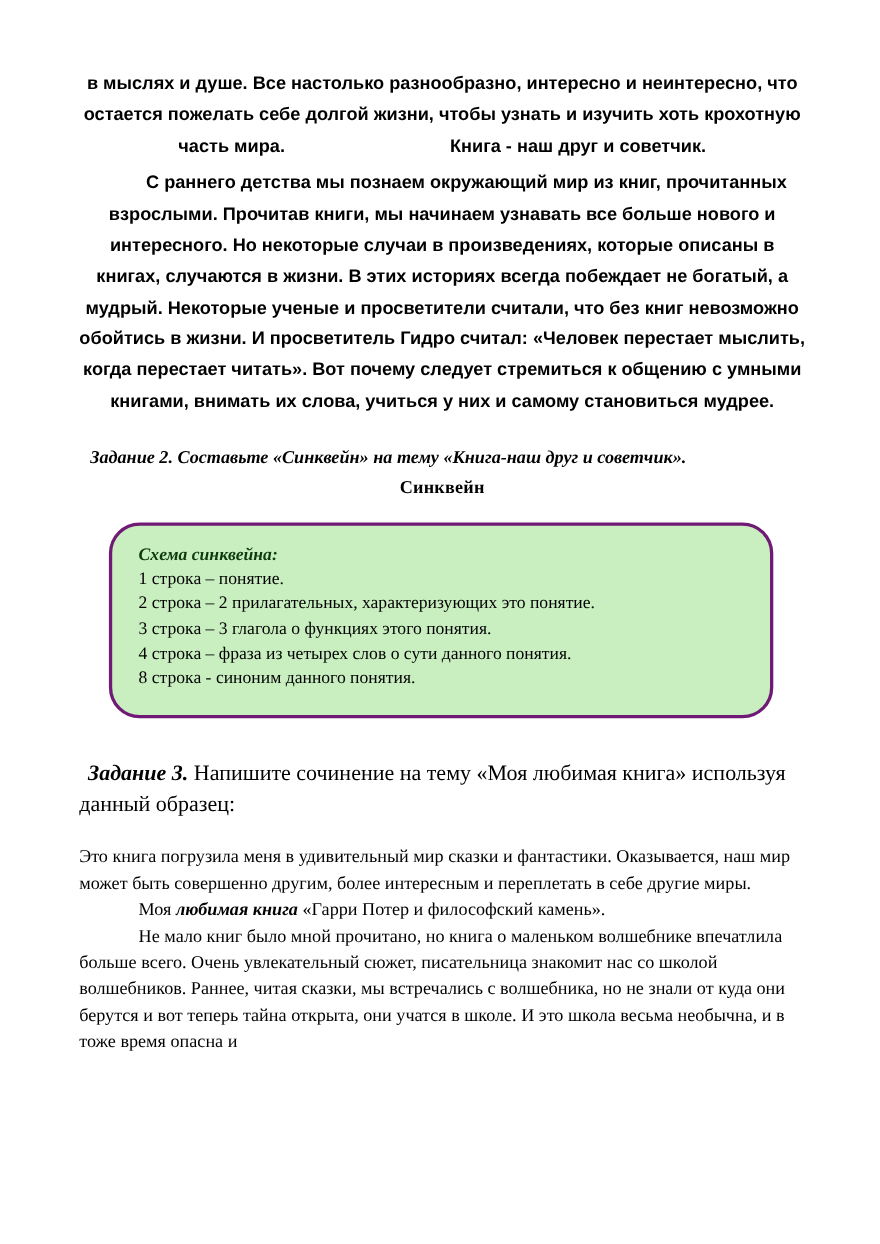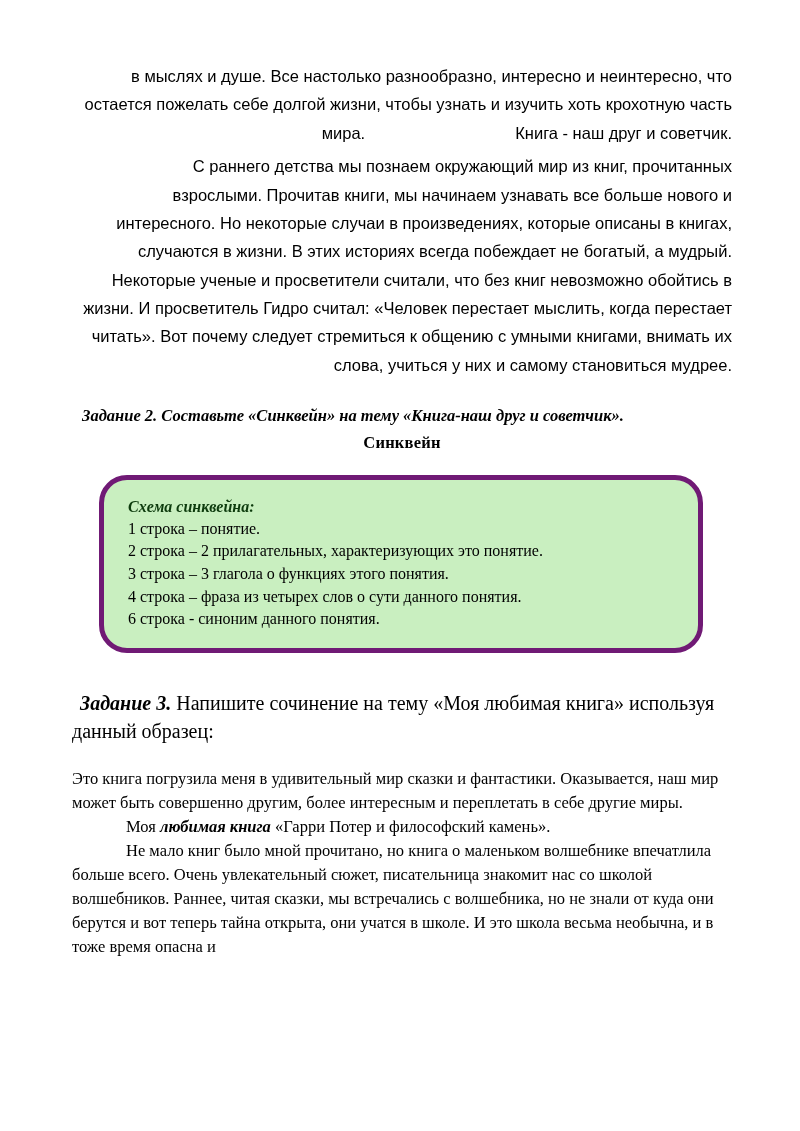--- a/index.html
+++ b/index.html
@@ -29,22 +29,23 @@
     top: 62px;
     width: 660px;
   }
 
   
   .para-sans {
     font-family: "Liberation Sans", sans-serif;
     font-size: 16.5px;
     line-height: 1.72;
     color: #000;
-    text-align: right;
+    text-align: center;
     margin: 0 0 0 0;
+    font-weight: bold;
   }
   .para-sans .indent {
     display: inline-block;
     width: 44px;
   }
   .gap-wide {
     display: inline-block;
     width: 150px;
   }
   .para-sans.second {
@@ -70,21 +71,21 @@
     letter-spacing: 0.2px;
   }
 
   
   .green-box {
     margin-top: 22px;
     margin-left: 27px;
     width: 604px;
     height: 178px;
     box-sizing: border-box;
-    border: 5px solid #701a75;
+    border: 3px solid #701a75;
     border-radius: 28px;
     background: #c9efc0;
     padding: 18px 24px 0 24px;
   }
   .green-box .scheme-title {
     font-family: "Liberation Serif", serif;
     font-style: italic;
     font-weight: bold;
     font-size: 16px;
     color: #0d3b0d;
@@ -154,21 +155,21 @@
     <div class="task2">Задание 2. Составьте «Синквейн» на тему «Книга-наш друг и советчик».</div>
     <div class="sinkvein-title">Синквейн</div>
 
     <div class="green-box">
       <div class="scheme-title">Схема синквейна:</div>
       <ul>
         <li>1 строка – понятие.</li>
         <li>2 строка – 2 прилагательных, характеризующих это понятие.</li>
         <li>3 строка – 3 глагола о функциях этого понятия.</li>
         <li>4 строка – фраза из четырех слов о сути данного понятия.</li>
-        <li>6 строка - синоним данного понятия.</li>
+        <li>8 строка - синоним данного понятия.</li>
       </ul>
     </div>
 
     <div class="task3">
       <span class="pad"></span><span class="lead">Задание 3.</span><span> Напишите сочинение на тему «Моя любимая книга» используя данный образец:</span>
     </div>
 
     <div class="essay">
       <p>Это книга погрузила меня в удивительный мир сказки и фантастики. Оказывается, наш мир может быть совершенно другим, более интересным и переплетать в себе другие миры.</p>
       <p>

